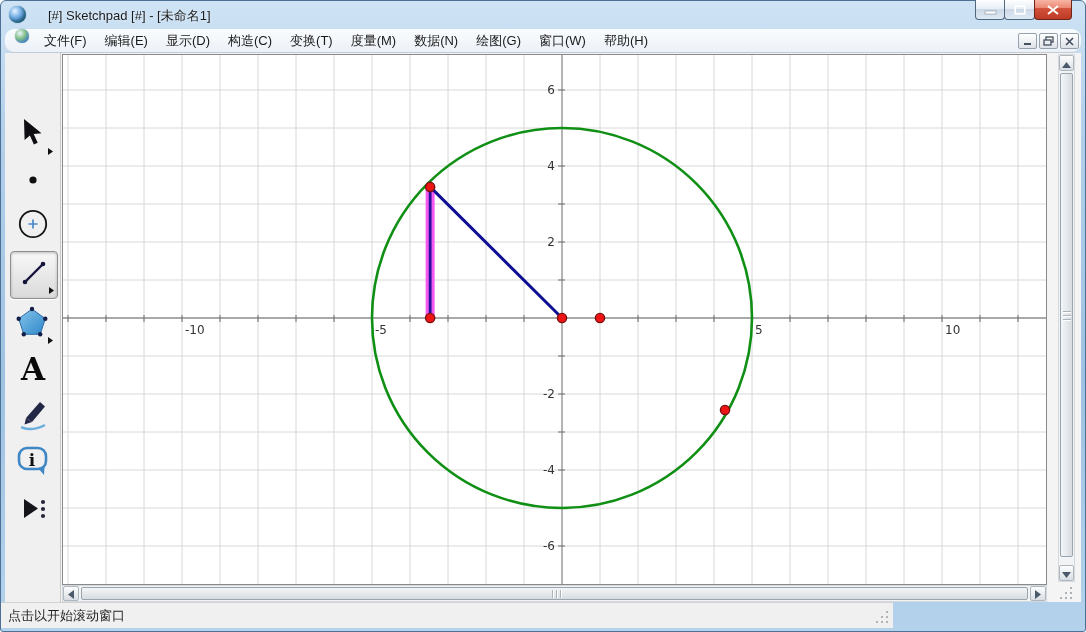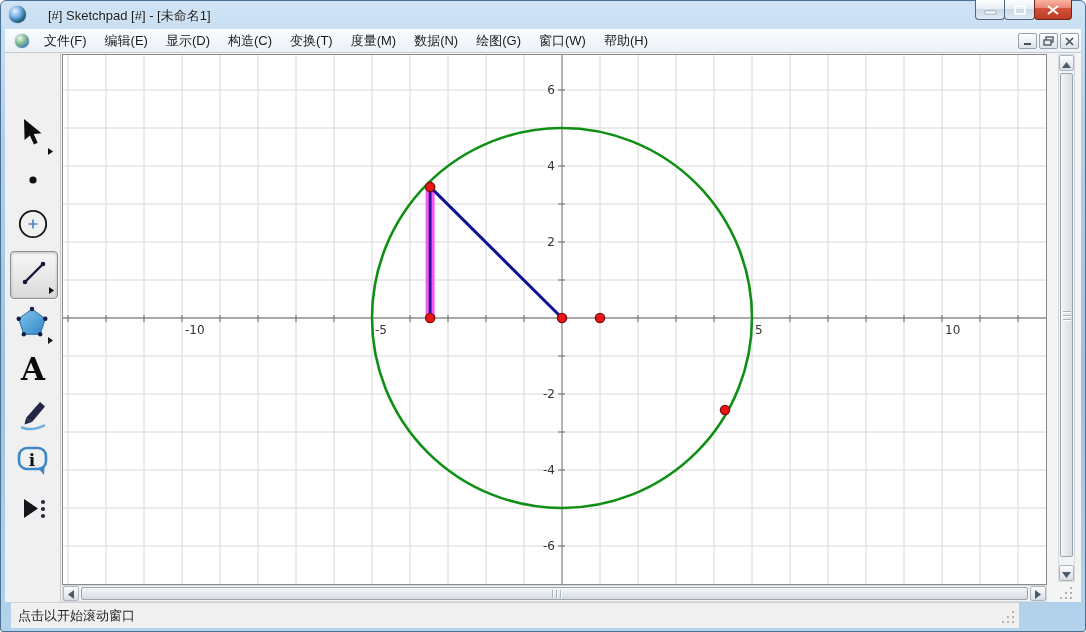--- a/index.html
+++ b/index.html
@@ -15,21 +15,21 @@
     background:radial-gradient(circle at 35% 30%,#e8f4ff 0%,#7db4e8 35%,#2f6fb4 70%,#1b4e86 100%);
     box-shadow:inset -2px -2px 3px rgba(20,80,40,.45),0 0 1px #3a6a9a;}
   #title-text{left:48px;top:7px;font-size:13px;color:#1c1c1c;text-shadow:0 0 3px #eaf4fd;}
   .cap{position:absolute;top:0;height:20px;box-sizing:border-box;border:1px solid #51677e;border-top:none;
     background:linear-gradient(#fdfeff 0%,#e7eef6 45%,#ccd8e5 46%,#dde9f3 100%);
     border-radius:0 0 4px 4px;display:flex;align-items:center;justify-content:center;cursor:default;}
   .cap.red{background:linear-gradient(#f7b4a4 0%,#eb8a75 40%,#d2513a 45%,#bd3a24 100%);border-color:#6e2417;}
   
   #menubar{left:5px;top:29px;width:1076px;height:24px;
     background:linear-gradient(#fafcfe,#ecf1f8);border-bottom:1px solid #c3cbd5;box-sizing:border-box;
-    display:flex;align-items:center;}
+    display:flex;border-radius:9px;}
   #mdi-icon{width:14px;height:14px;margin:0 6px 0 10px;border-radius:50%;
     background:radial-gradient(circle at 35% 30%,#eaf6ff 0%,#86c08a 40%,#3f7fc0 75%,#235a90 100%);
     box-shadow:0 0 1px #4a748f;}
   .menu-item{font-size:13px;color:#1a1a1a;padding:3px 9px;white-space:nowrap;cursor:default;}
   .mdi-btns{position:absolute;top:4px;display:flex;gap:2px;}
   .mdi-btn{width:19px;height:16px;box-sizing:border-box;border:1px solid #96a0ab;border-radius:2px;
     background:linear-gradient(#ffffff,#dde2e8);display:flex;align-items:center;justify-content:center;}
   
   #workspace{left:5px;top:53px;width:1076px;height:549px;background:#f4f4f4;}
   #toolbar{left:0;top:0;width:56px;height:549px;background:#f0f0f0;border-right:1px solid #c8c8c8;box-sizing:border-box;}
@@ -46,21 +46,21 @@
     background:linear-gradient(#fdfdfd,#d9dee4);display:flex;align-items:center;justify-content:center;}
   #vscroll{left:1053px;top:1px;width:17px;height:528px;background:#f2f3f5;border:1px solid #d5d8dc;box-sizing:border-box;}
   #vthumb{position:absolute;left:1px;top:18px;width:13px;height:484px;box-sizing:border-box;
     border:1px solid #9aa4ae;border-radius:2px;background:linear-gradient(90deg,#f4f6f8,#d7dce1);}
   .vgrip{position:absolute;left:2px;width:8px;height:1px;background:#aab2ba;box-shadow:0 1px 0 #fff;}
   #hscroll{left:57px;top:532px;width:985px;height:17px;background:#f2f3f5;border:1px solid #d5d8dc;box-sizing:border-box;}
   #hthumb{position:absolute;top:1px;left:18px;width:947px;height:13px;box-sizing:border-box;
     border:1px solid #9aa4ae;border-radius:2px;background:linear-gradient(#f4f6f8,#d7dce1);}
   .hgrip{position:absolute;top:2px;width:1px;height:8px;background:#aab2ba;box-shadow:1px 0 0 #fff;}
   
-  #statusbar{left:11px;top:602px;width:1008px;height:26px;background:#f0f0f0;
+  #statusbar{left:1px;top:602px;width:892px;height:26px;background:#f0f0f0;
     border-top:1px solid #d2d2d2;box-sizing:border-box;display:flex;align-items:center;}
   #status-text{font-size:13px;color:#1f1f1f;padding-left:7px;}
   #status-grip{position:absolute;right:3px;bottom:3px;}
 </style>
 </head>
 <body>
 
 <div id="frame" class="abs"></div>
 
 <div id="titlebar" class="abs">

